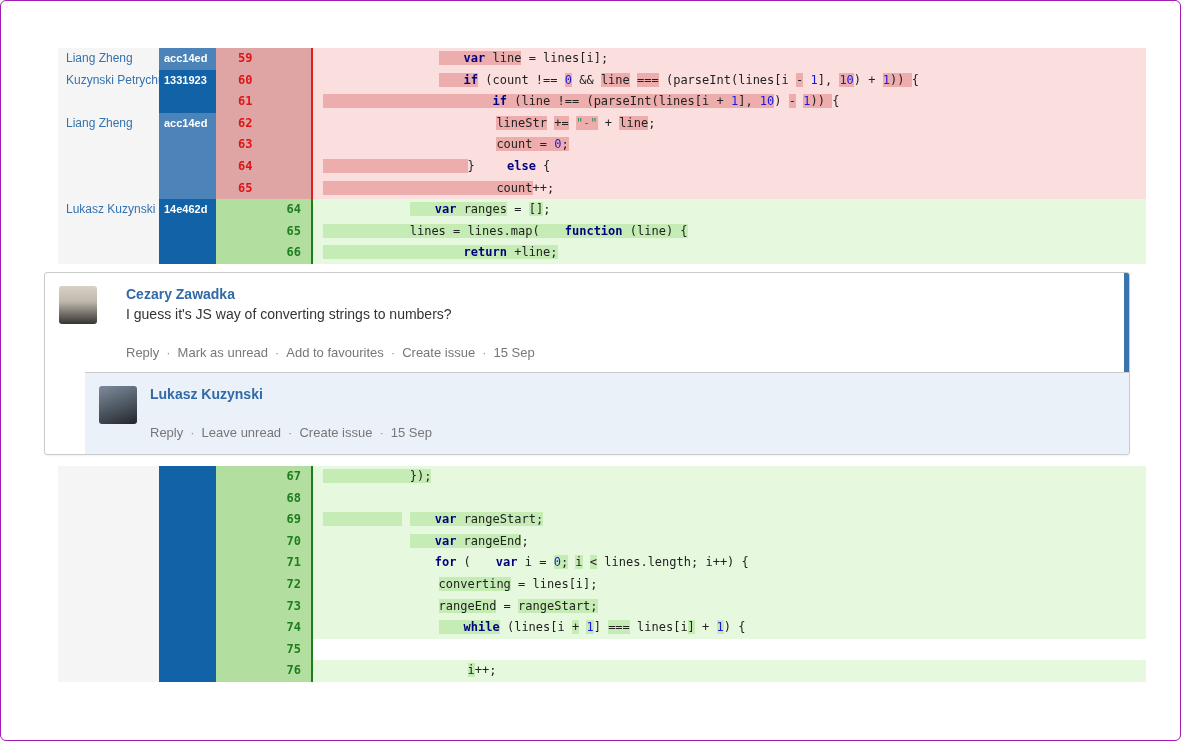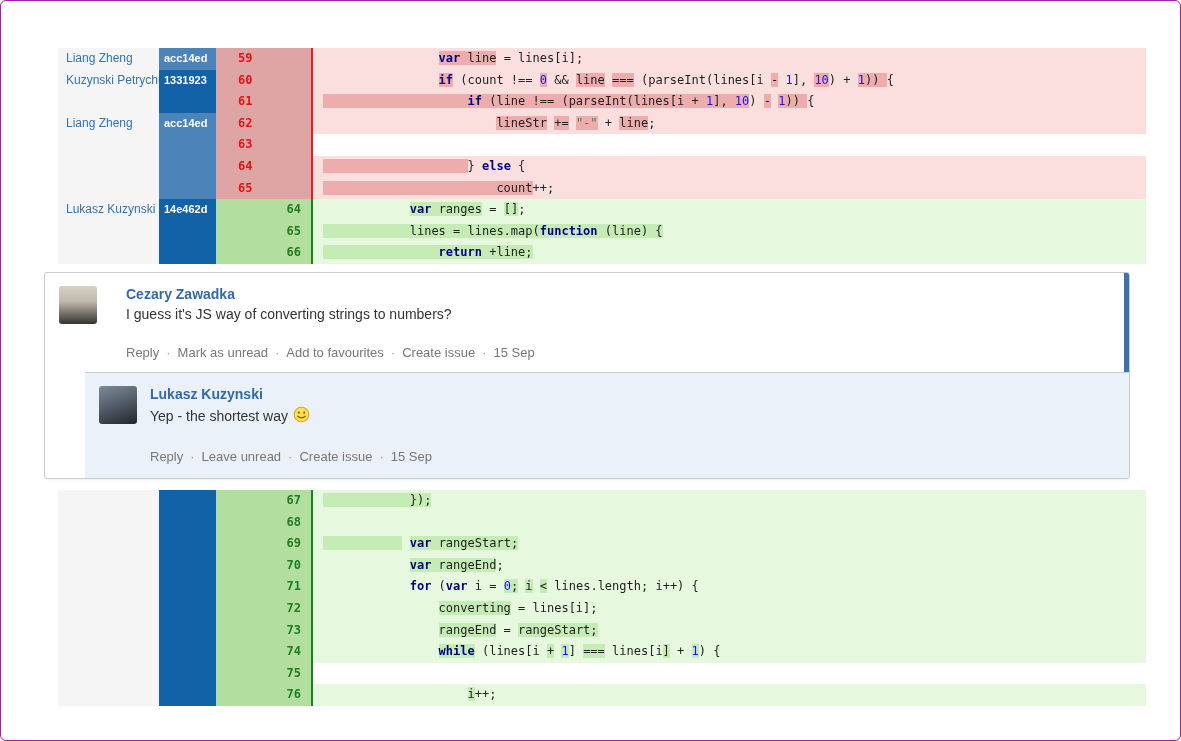--- a/index.html
+++ b/index.html
@@ -32,21 +32,21 @@
   .cell-border{width:2px;flex:none;}
   .del .cell-border{background:#e02020;}
   .add .cell-border{background:#1e7d1e;}
   .cell-code{
     flex:1;font-family:"DejaVu Sans Mono",monospace;font-size:12px;color:#222;
     white-space:pre;padding-left:10px;box-sizing:border-box;overflow:hidden;
   }
   .del .cell-code{background:#fbdede;}
   .add .cell-code{background:#e6f8dd;}
   .tok{white-space:pre;}
-  .k{color:#000080;font-weight:bold;}
+  .k{color:#000080;font-weight:bold;padding-left:25px;}
   .n{color:#1a16e8;}
   .s{color:#2e8b57;}
   .del .h{background:#edadad;}
   .add .h{background:#c6ecb6;}
   
   .commentbox{
     margin:8px 0 0 43px;width:1086px;box-sizing:border-box;
     border:1px solid #cbcbcb;border-radius:3px;background:#fff;
     overflow:hidden;box-shadow:0 1px 2px rgba(0,0,0,0.06);
   }
@@ -99,20 +99,21 @@
         <div class="cell-commit commit-light">acc14ed</div>
         <div class="cell-gutter">62</div>
         <div class="cell-border"></div>
         <div class="cell-code"><span class="tok">                        </span><span class="tok h">lineStr</span><span class="tok"> </span><span class="tok h">+=</span><span class="tok"> </span><span class="tok s h">"-"</span><span class="tok"> + </span><span class="tok h">line</span><span class="tok">;</span></div>
       </div>
       <div class="drow del">
         <div class="cell-author"></div>
         <div class="cell-commit commit-light"></div>
         <div class="cell-gutter">63</div>
         <div class="cell-border"></div>
+        <div class="cell-code"><span class="tok">                        </span><span class="tok h">count = </span><span class="tok n h">0</span><span class="tok h">;</span></div>
       </div>
       <div class="drow del">
         <div class="cell-author"></div>
         <div class="cell-commit commit-light"></div>
         <div class="cell-gutter">64</div>
         <div class="cell-border"></div>
         <div class="cell-code"><span class="tok h">                    </span><span class="tok">} </span><span class="tok k">else</span><span class="tok"> {</span></div>
       </div>
       <div class="drow del">
         <div class="cell-author"></div>
@@ -151,31 +152,20 @@
         <div class="c-name">Cezary Zawadka</div>
         <div class="c-body">I guess it's JS way of converting strings to numbers?</div>
         <div class="c-actions" id="root-actions"><span class="act">Reply</span><span class="sep">·</span><span class="act">Mark as unread</span><span class="sep">·</span><span class="act">Add to favourites</span><span class="sep">·</span><span class="act">Create issue</span><span class="sep">·</span><span class="act">15 Sep</span></div>
       </div>
       <div class="unread-bar"></div>
     </div>
     <div class="reply">
       <div class="avatar a2"></div>
       <div class="c-content">
         <div class="c-name">Lukasz Kuzynski</div>
-        <div class="c-body">
-          <span>Yep - the shortest way</span>
-          <span class="smiley">
-            <svg width="17" height="17" viewBox="0 0 20 20">
-              <circle cx="10" cy="10" r="8.6" fill="#FFE14D" stroke="#D9A62E" stroke-width="1.2"></circle>
-              <circle cx="6.8" cy="7.8" r="1.2" fill="#7a5b1e"></circle>
-              <circle cx="13.2" cy="7.8" r="1.2" fill="#7a5b1e"></circle>
-              <path d="M5.6 12 Q10 15.8 14.4 12" stroke="#7a5b1e" fill="none" stroke-width="1.4" stroke-linecap="round"></path>
-            </svg>
-          </span>
-        </div>
         <div class="c-actions" id="reply-actions"><span class="act">Reply</span><span class="sep">·</span><span class="act">Leave unread</span><span class="sep">·</span><span class="act">Create issue</span><span class="sep">·</span><span class="act">15 Sep</span></div>
       </div>
     </div>
   </div>
 
   <div class="difftable bottom" id="diff-bottom">
       <div class="drow add">
         <div class="cell-author"></div>
         <div class="cell-commit commit-dark"></div>
         <div class="cell-gutter">67</div>

